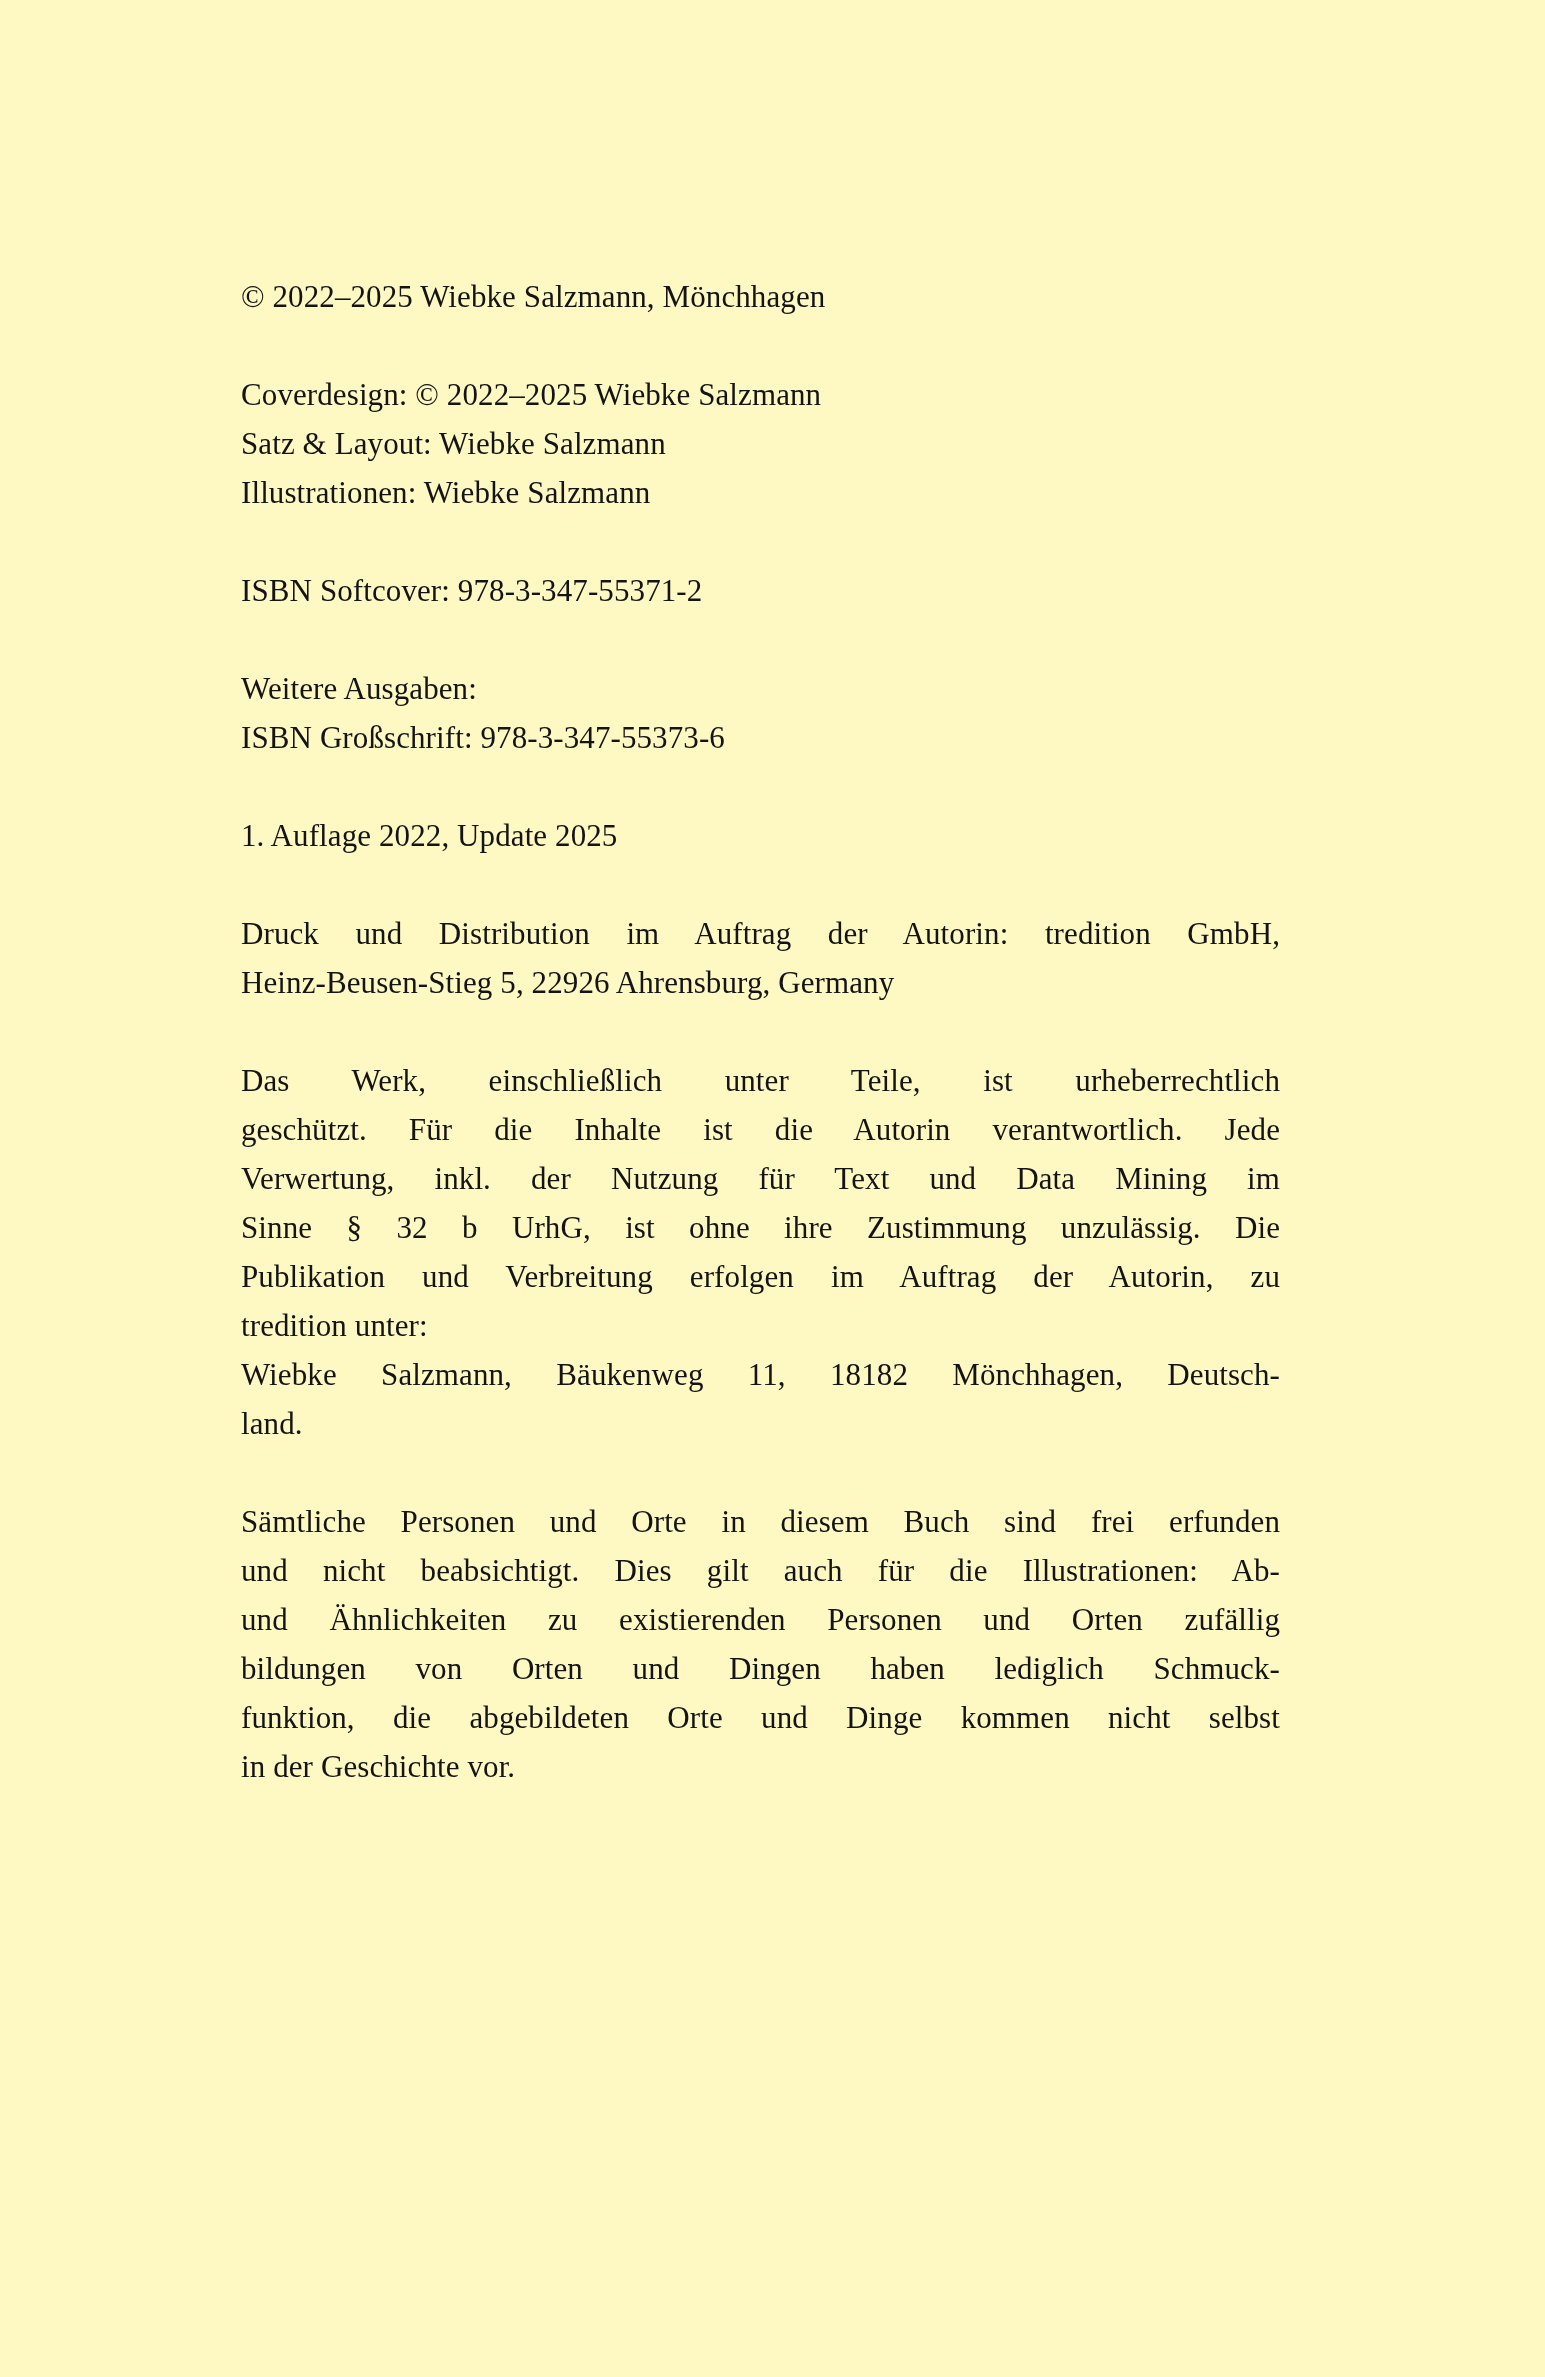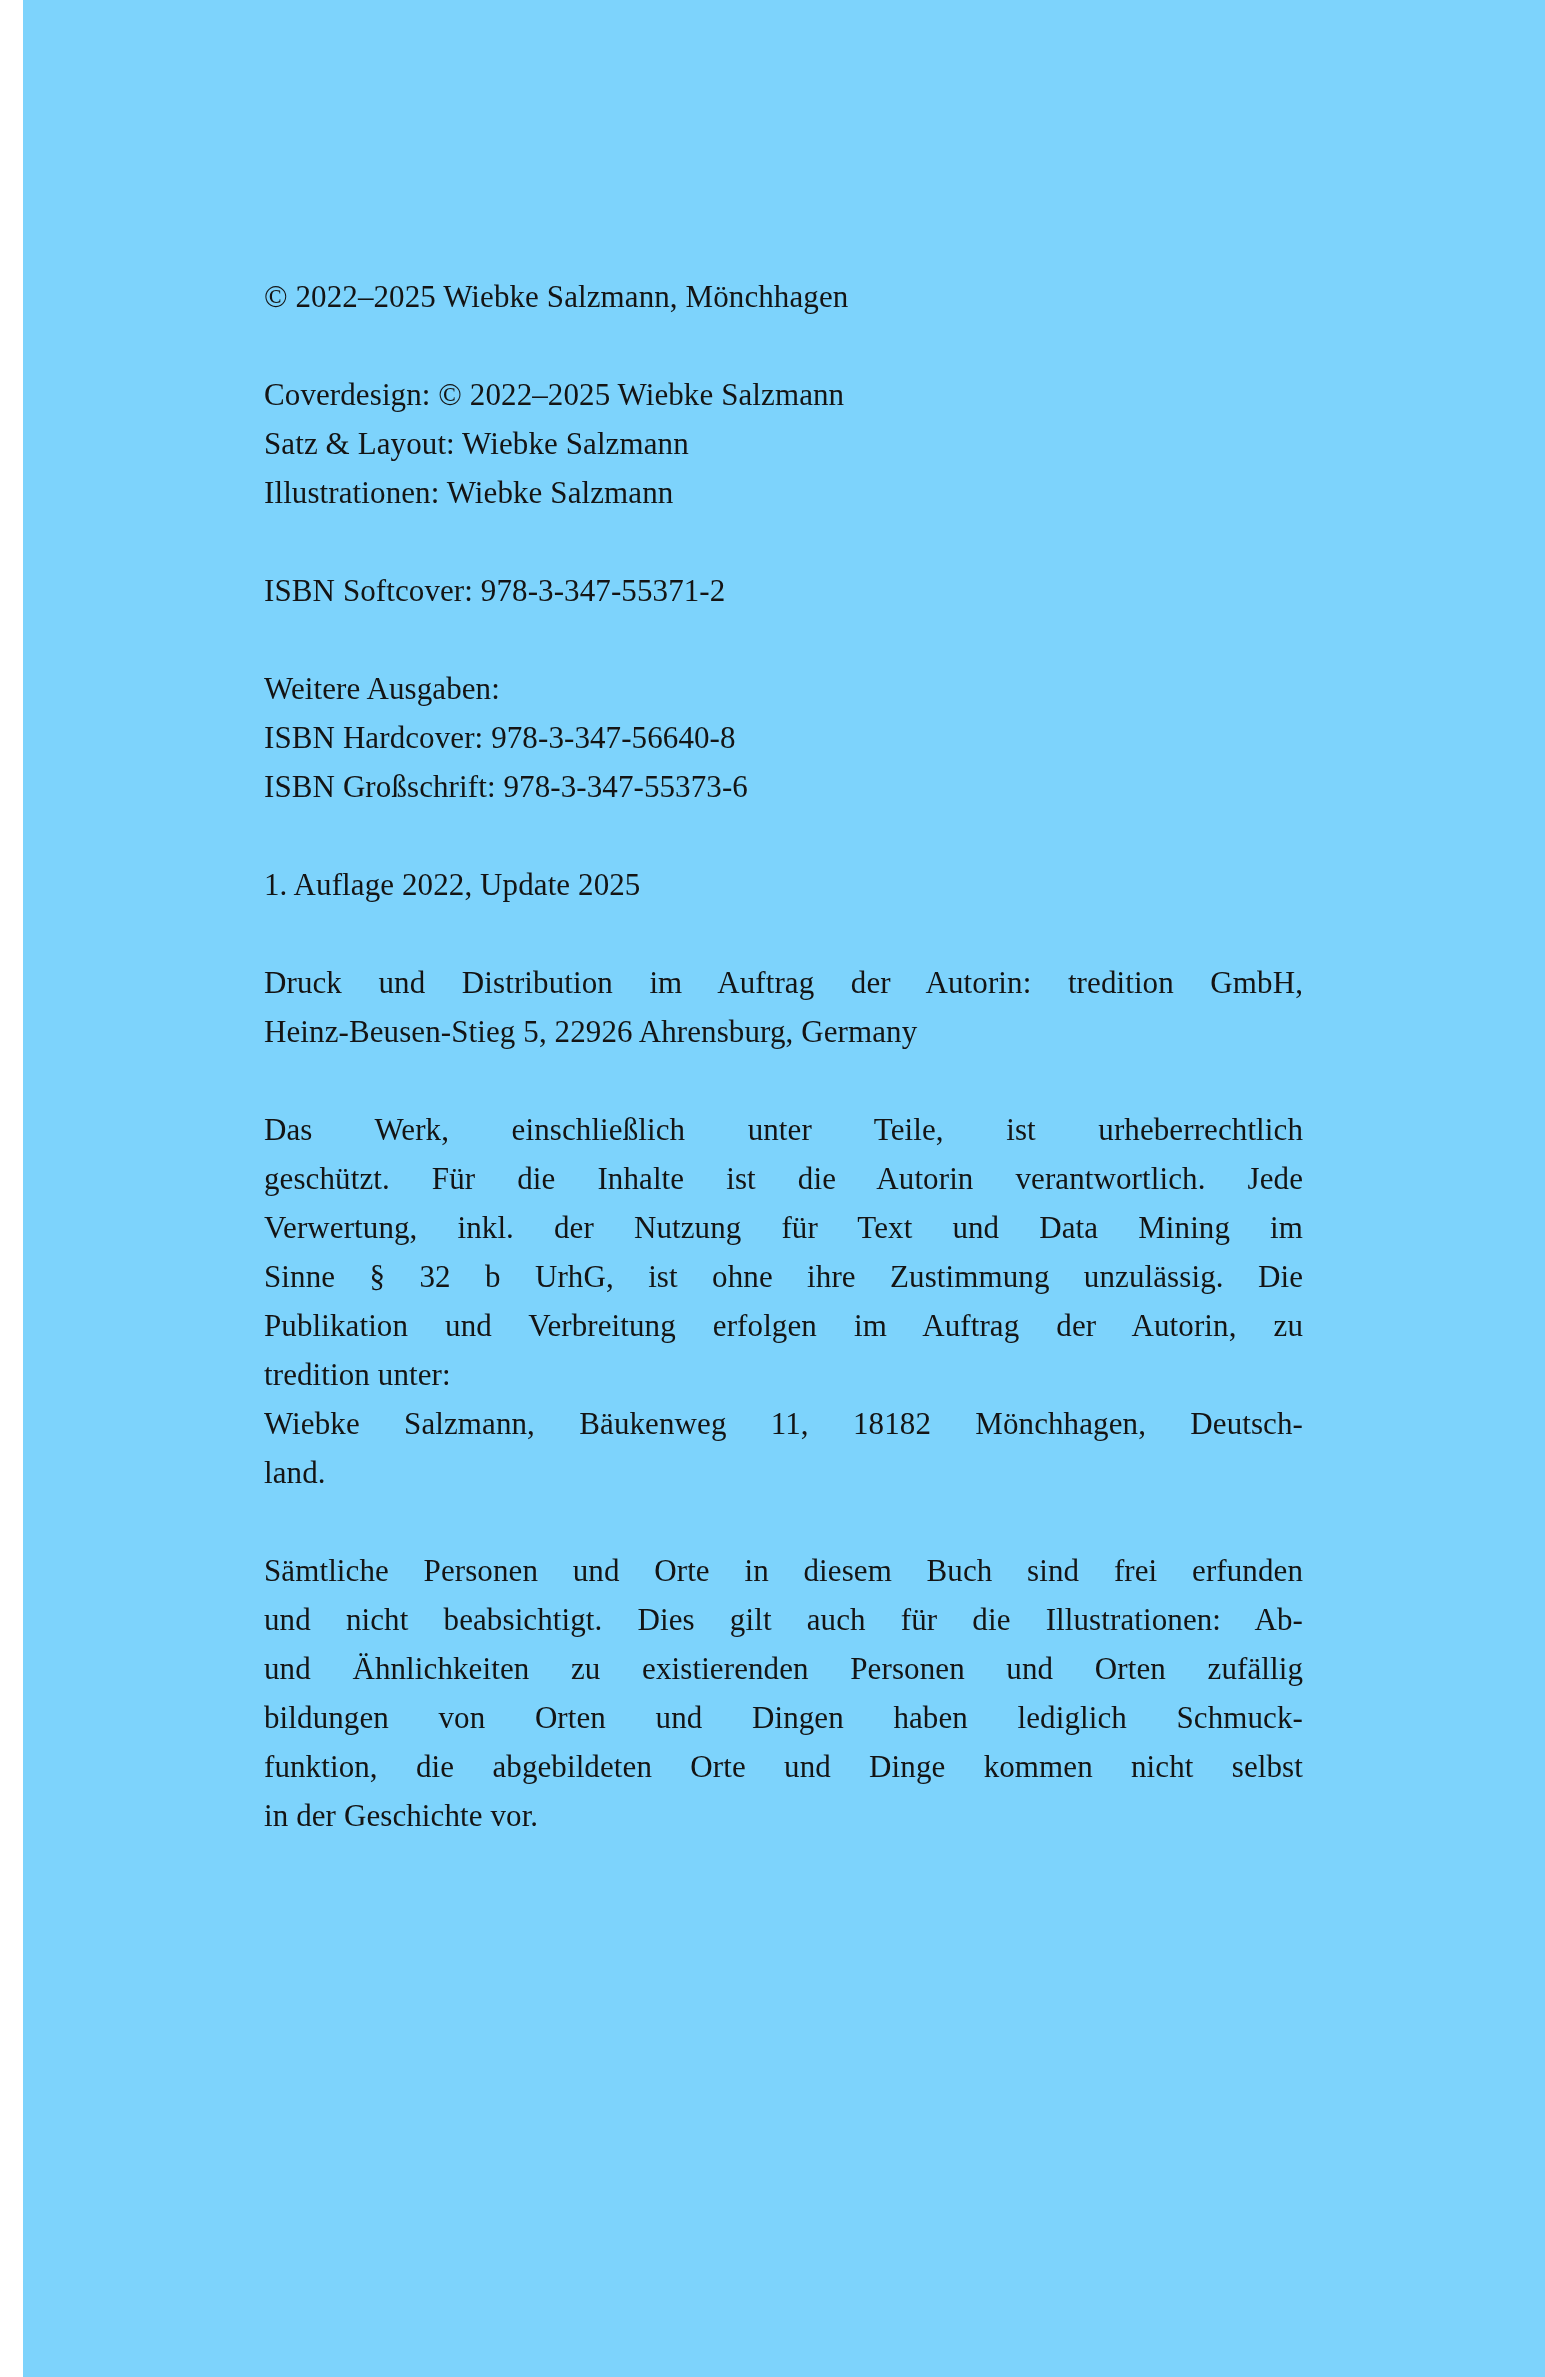--- a/index.html
+++ b/index.html
@@ -11,22 +11,21 @@
     height: 2377px;
     background: #ffffff;
     color: #141414;
     font-family: "Liberation Serif", "DejaVu Serif", serif;
     position: relative;
     overflow: hidden;
   }
   .page {
     position: absolute;
     inset: 0;
-    background: #7dd3fc;
-    margin-left: 23px;
+    background: #fef9c3;
   }
   .page-content {
     position: absolute;
     left: 241px;
     top: 272px;
     width: 1039px;
     font-size: 31px;
     line-height: 49px;
     letter-spacing: 0.1px;
   }
@@ -56,21 +55,20 @@
       <div class="paragraph">
         <div class="line">Coverdesign: © 2022–2025 Wiebke Salzmann</div>
         <div class="line">Satz &amp; Layout: Wiebke Salzmann</div>
         <div class="line">Illustrationen: Wiebke Salzmann</div>
       </div>
       <div class="paragraph">
         <div class="line">ISBN Softcover: 978-3-347-55371-2</div>
       </div>
       <div class="paragraph">
         <div class="line">Weitere Ausgaben:</div>
-        <div class="line">ISBN Hardcover: 978-3-347-56640-8</div>
         <div class="line">ISBN Großschrift: 978-3-347-55373-6</div>
       </div>
       <div class="paragraph">
         <div class="line">1. Auflage 2022, Update 2025</div>
       </div>
       <div class="paragraph">
         <div class="line justify">Druck und Distribution im Auftrag der Autorin: tredition GmbH,</div>
         <div class="line">Heinz-Beusen-Stieg 5, 22926 Ahrensburg, Germany</div>
       </div>
       <div class="paragraph">

